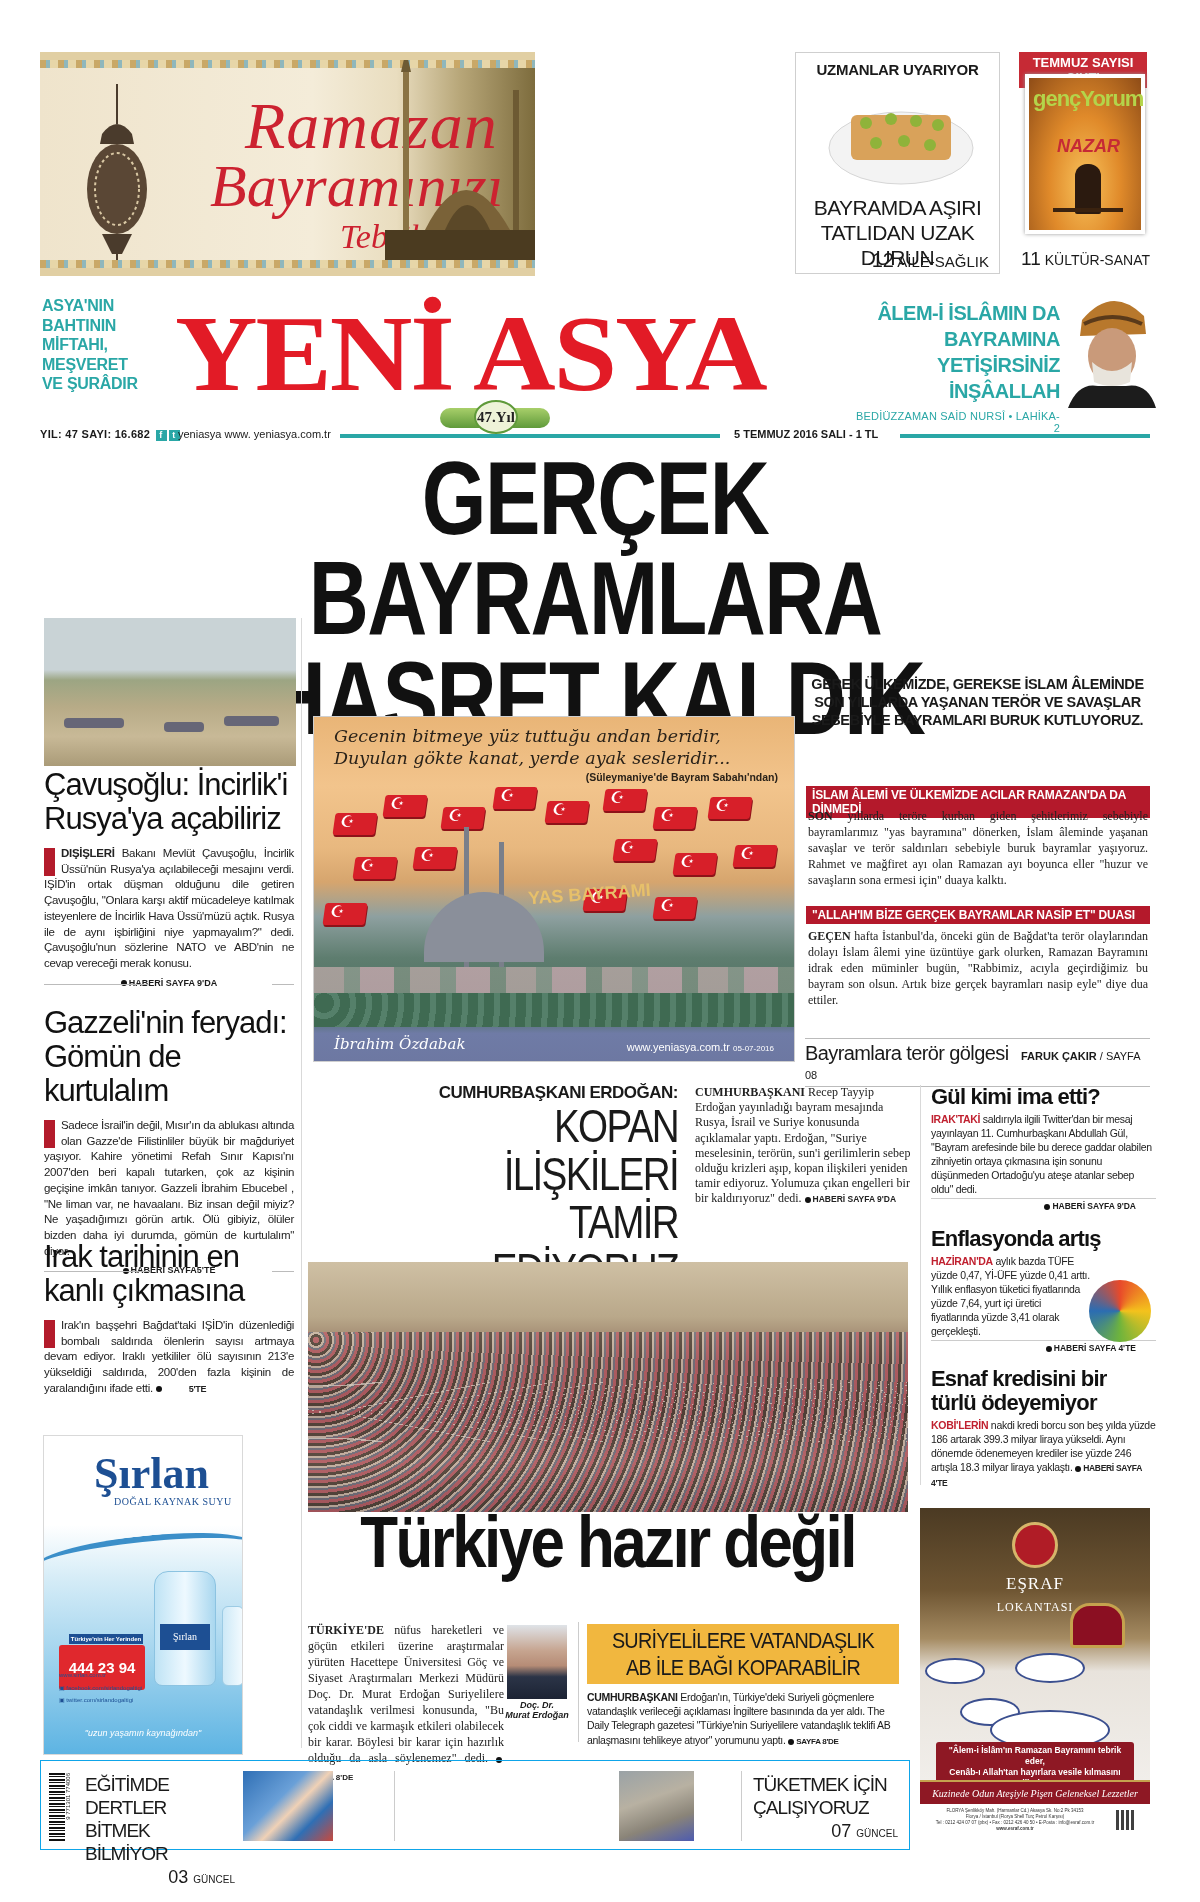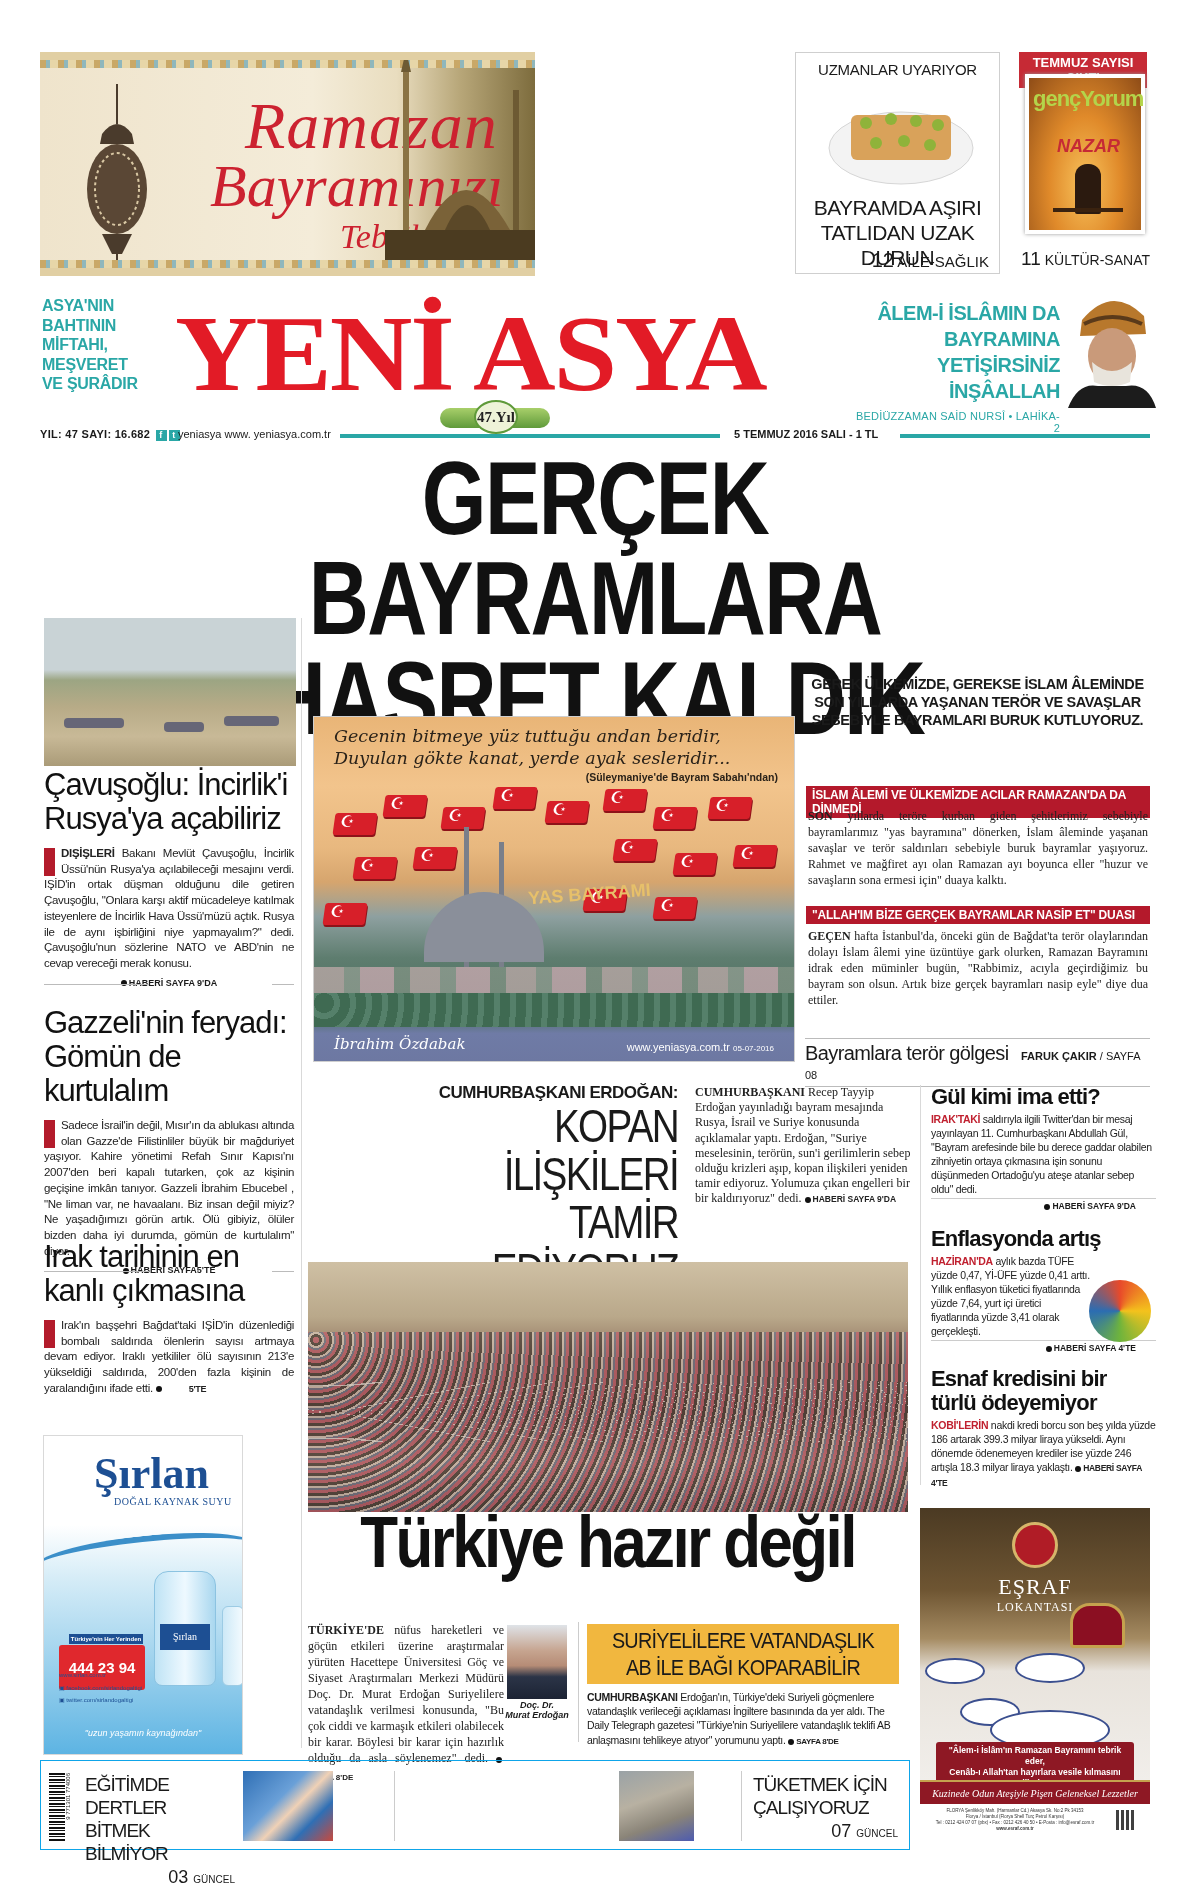--- a/index.html
+++ b/index.html
@@ -18,21 +18,21 @@
   .lantern { position:absolute; left: 42px; top: 24px; width: 70px; height: 190px; }
   .banner-title-1 { position:absolute; left: 205px; top: 28px; font-family:"Liberation Serif", serif; font-style: italic;
     font-size: 66px; color: #cc2230; letter-spacing: 1px; }
   .banner-title-2 { position:absolute; left: 170px; top: 92px; font-family:"Liberation Serif", serif; font-style: italic;
     font-size: 60px; color: #cc2230; }
   .banner-title-3 { position:absolute; left: 300px; top: 158px; font-family:"Liberation Serif", serif; font-style: italic;
     font-size: 34px; color: #cc2230; }
   .mosque { position:absolute; right: 0; top: 0; width: 150px; height: 210px; }
 
   #health-box { left: 795px; top: 52px; width: 205px; height: 222px; border: 1px solid #cfcfcf; background:#fff; }
-  #health-box .kicker { position:absolute; top: 8px; left:0; right:0; text-align:center; font-weight:normal; font-size: 15px; letter-spacing: -0.3px; }
+  #health-box .kicker { position:absolute; top: 8px; left:0; right:0; text-align:center; font-weight:bold; font-size: 15px; letter-spacing: -0.3px; }
   #health-box .plate { position:absolute; left: 30px; top: 40px; width: 150px; height: 95px; }
   #health-box .title { position:absolute; left:0; right:0; top: 142px; text-align:center; font-size: 21px; line-height: 25px; letter-spacing:-0.5px; }
   #health-box .page { position:absolute; right: 10px; top: 196px; font-size: 15px; }
   #health-box .page b { font-size: 20px; font-weight: normal; }
 
   #magazine-box { left: 1015px; top: 52px; width: 135px; height: 220px; }
   #magazine-box .kicker { position:absolute; top: 0; left: 4px; width: 128px; background:#c62a35; color:#fff; font-weight:bold; font-size: 13px; text-align:center; padding: 3px 0; }
   #magazine-box .cover { position:absolute; left: 10px; top: 22px; width: 120px; height: 160px; border: 4px solid #fff; box-shadow: 0 0 4px #999;
     background: radial-gradient(ellipse at 50% 70%, #f8c35c 0%, #e08a2a 45%, #8e4c17 100%); }
   #magazine-box .cover .mag-title { position:absolute; top: 8px; left: 4px; font-size: 22px; font-weight: bold; color: #b4d44a; letter-spacing:-1px; }
@@ -154,21 +154,21 @@
   #syria-box span { display:block; transform: scaleX(0.9); }
   #syria-body { left: 587px; top: 1690px; width: 318px; font-size: 10.5px; line-height: 14.2px; letter-spacing: -0.3px; }
   #syria-body .lead { font-weight: bold; }
   #syria-body .ref { font-weight: bold; font-size: 8px; }
 
   
   #esraf-ad { left: 920px; top: 1508px; width: 230px; height: 300px; }
   #esraf-ad .photo { position:absolute; left: 0; top: 0; width: 230px; height: 272px; overflow: hidden;
     background: linear-gradient(180deg, #4b3a23 0%, #6e5532 30%, #a58b62 48%, #e8e3dc 60%, #f1eeea 100%); }
   #esraf-ad .emblem { position:absolute; left: 92px; top: 14px; width: 46px; height: 46px; border-radius: 50%; background: #b01c26; border: 3px solid #d6b56a; }
-  #esraf-ad .name { position:absolute; left: 0; right: 0; top: 66px; text-align:center; font-family:"Liberation Serif", serif; font-size: 22px; color: #fff; letter-spacing: 1px; }
+  #esraf-ad .name { position:absolute; left: 0; right: 0; top: 66px; text-align:center; font-family:"Liberation Serif", serif; font-size: 17px; color: #fff; letter-spacing: 1px; }
   #esraf-ad .sub { position:absolute; left: 0; right: 0; top: 92px; text-align:center; font-family:"Liberation Serif", serif; font-size: 12px; color: #fff; letter-spacing: 1px; }
   #esraf-ad .chair { position:absolute; left: 150px; top: 95px; width: 55px; height: 45px; border-radius: 20px 20px 4px 4px; background:#8b0f22; border: 3px solid #c5a24e; }
   #esraf-ad .plate { position:absolute; border-radius: 50%; background:#fff; border: 2px solid #3b4f8f; }
   #esraf-ad .msg { position:absolute; left: 16px; top: 234px; width: 198px; background: #8e1824; color:#fff; font-size: 8.5px; font-weight: bold; text-align:center; padding: 3px 2px; border-radius: 3px; line-height: 11px; }
   #esraf-ad .footer-bar { position:absolute; left: 0; top: 272px; width: 230px; height: 24px; background: #8e1824; color:#fff; font-family:"Liberation Serif", serif; font-style: italic; font-size: 10px; text-align:center; line-height: 24px; border-top: 2px solid #c5a24e; }
   #esraf-ad .address { position:absolute; left: 0; top: 300px; width: 190px; text-align:center; font-size: 4.5px; line-height: 6px; color: #333; }
   #esraf-ad .qr { position:absolute; left: 196px; top: 302px; width: 20px; height: 20px; background: repeating-linear-gradient(90deg,#111 0 3px,#fff 3px 5px), #111; opacity: 0.8; }
 
   
   #bottom-strip { left: 40px; top: 1760px; width: 870px; height: 90px; border: 1px solid #0ea5e9; }

